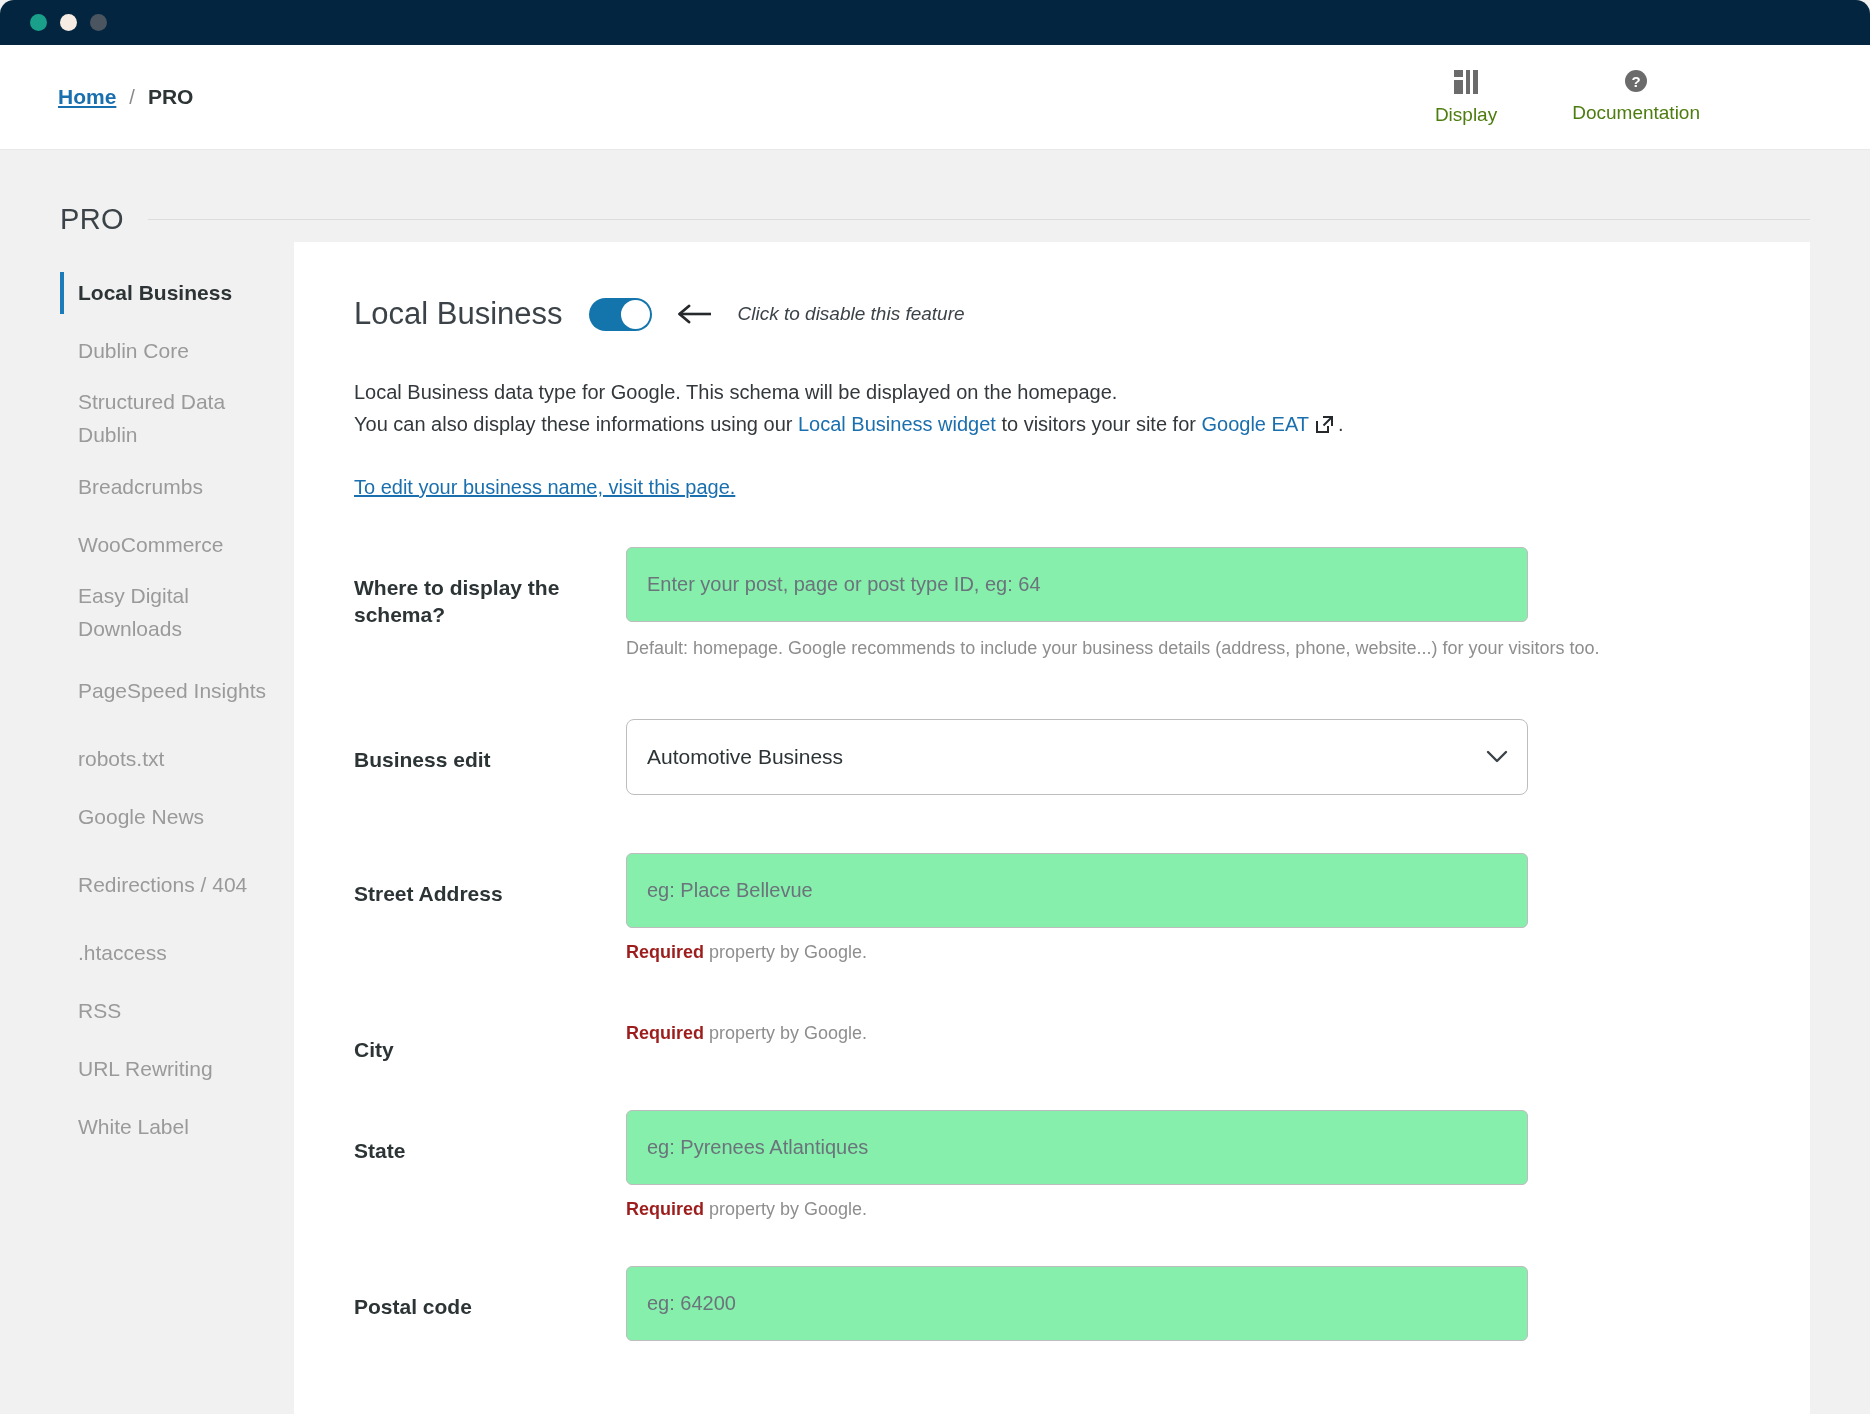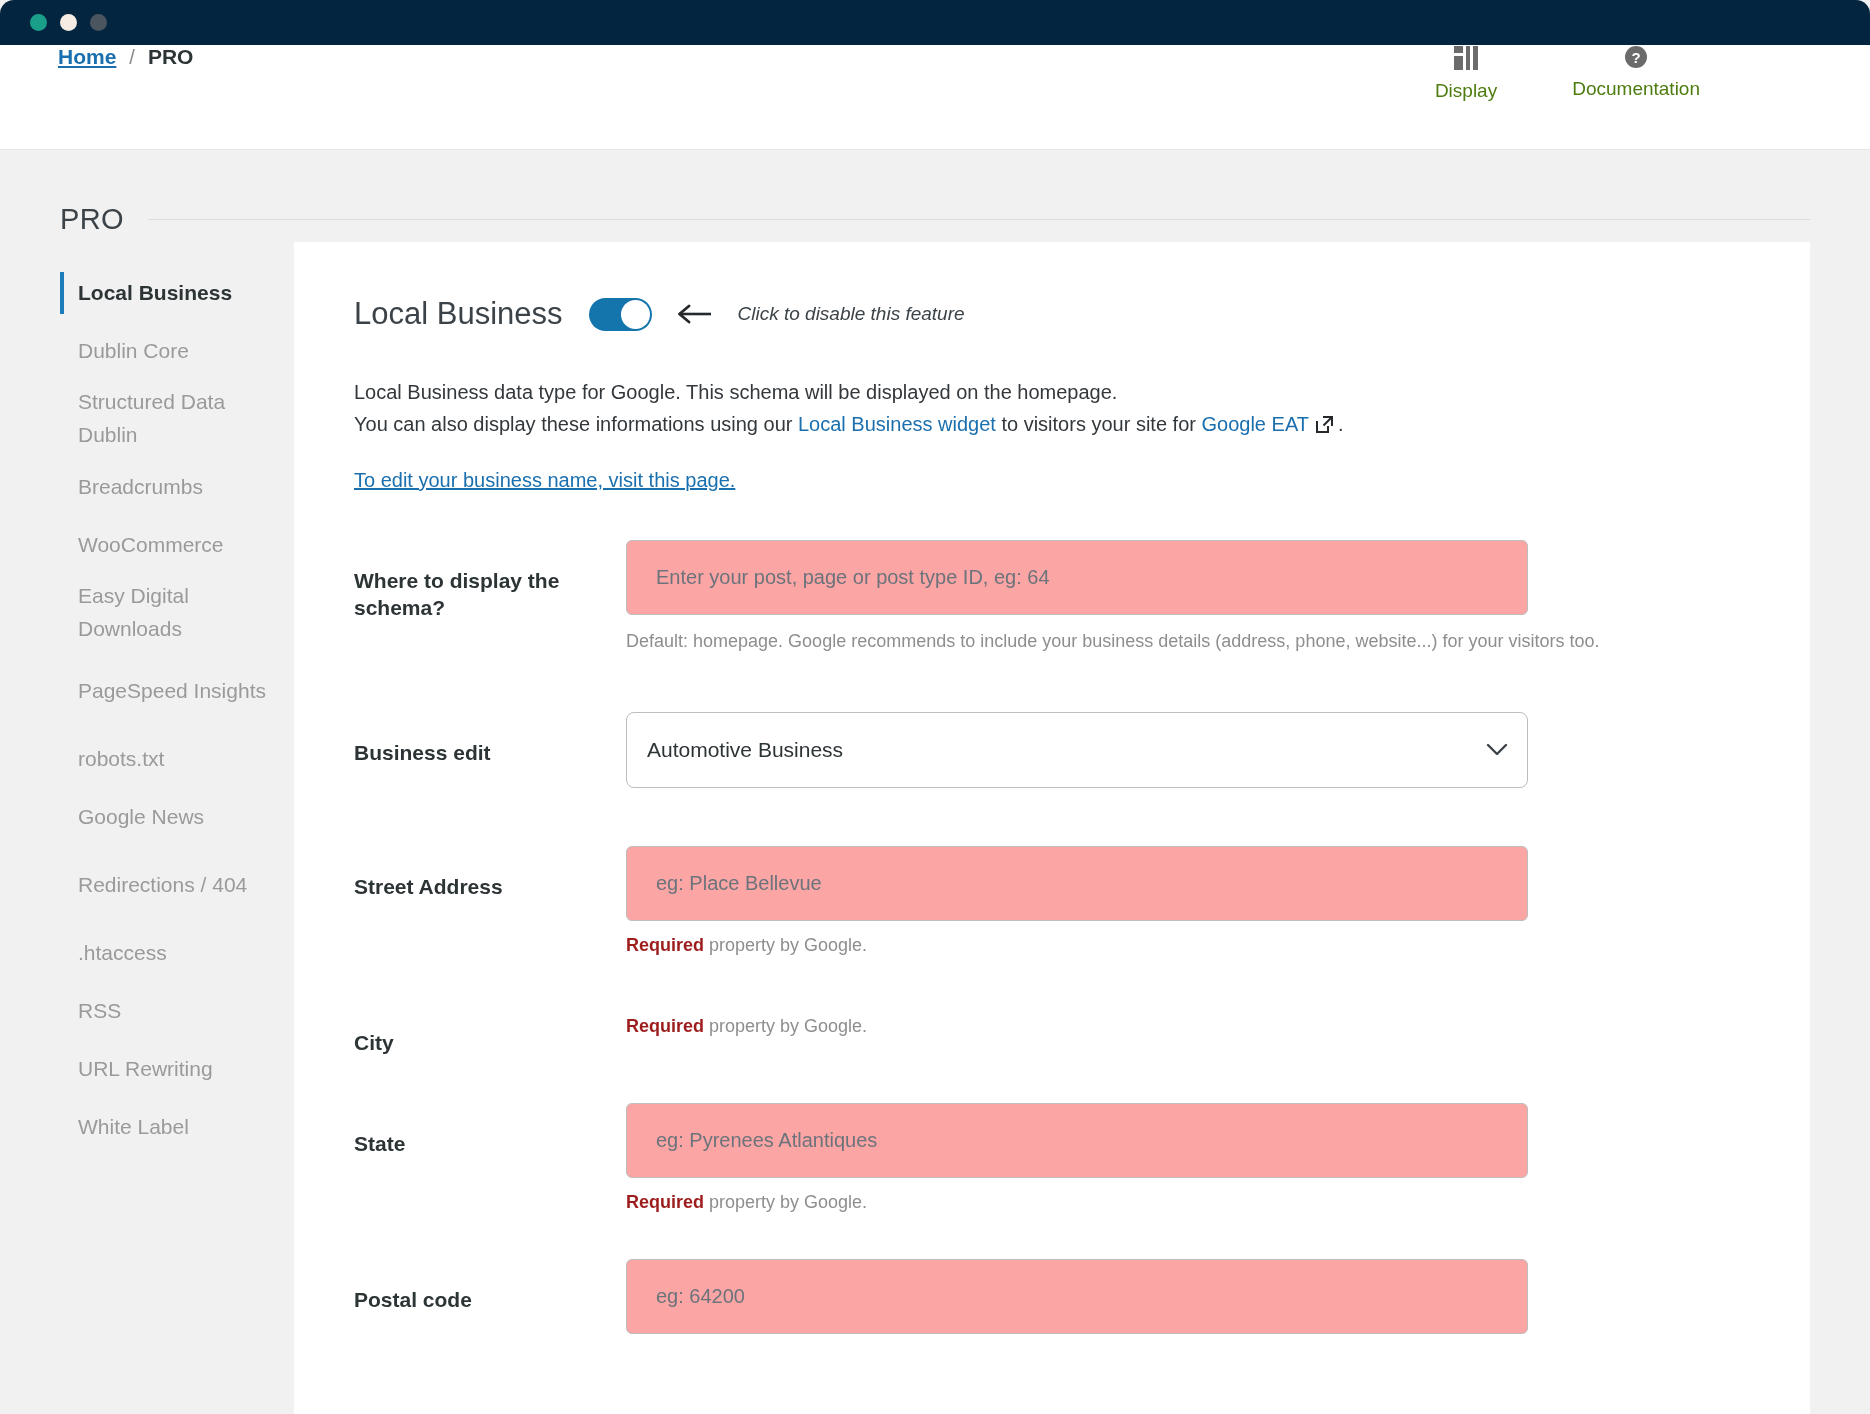--- a/index.html
+++ b/index.html
@@ -31,21 +31,21 @@
   .dot { width: 17px; height: 17px; border-radius: 50%; }
   .dot.d1 { background: #1aa08a; }
   .dot.d2 { background: #f7ece4; }
   .dot.d3 { background: #4a5560; }
 
   
   .topbar {
     height: 105px;
     background: #ffffff;
     display: flex;
-    align-items: flex-start;
+    align-items: center;
     padding: 0 55px 0 58px;
     border-bottom: 1px solid #e8e8e8;
   }
   .breadcrumb {
     display: flex;
     align-items: baseline;
     gap: 13px;
     font-size: 21px;
   }
   .breadcrumb .crumb-home {
@@ -170,21 +170,21 @@
     font-size: 19px;
     font-style: italic;
     color: #3c4348;
   }
 
   
   .desc {
     font-size: 20px;
     color: #33383c;
     line-height: 1.62;
-    margin-bottom: 28px;
+    margin-bottom: 35px;
   }
   .desc a, .link {
     color: #1a6fae;
     cursor: pointer;
   }
   .ext-ico { width: 19px; height: 19px; vertical-align: -3px; margin: 0 4px 0 6px; }
   .edit-link {
     display: inline-block;
     font-size: 20px;
     color: #1a6fae;
@@ -208,24 +208,24 @@
     line-height: 1.28;
     padding-top: 28px;
   }
   .field-control { flex: 1; max-width: 902px; }
 
   .text-input {
     width: 100%;
     height: 75px;
     border: 1px solid #bdbdbd;
     border-radius: 6px;
-    background: #fca5a5;
+    background: #86efac;
     font-size: 20px;
     color: #5d6670;
-    padding: 0 29px;
+    padding: 0 20px;
     font-family: "Liberation Sans", sans-serif;
     outline: none;
   }
   .text-input::placeholder { color: #6b737b; }
 
   .select-wrap { position: relative; }
   .select-input {
     width: 100%;
     height: 76px;
     border: 1px solid #bdbdbd;

